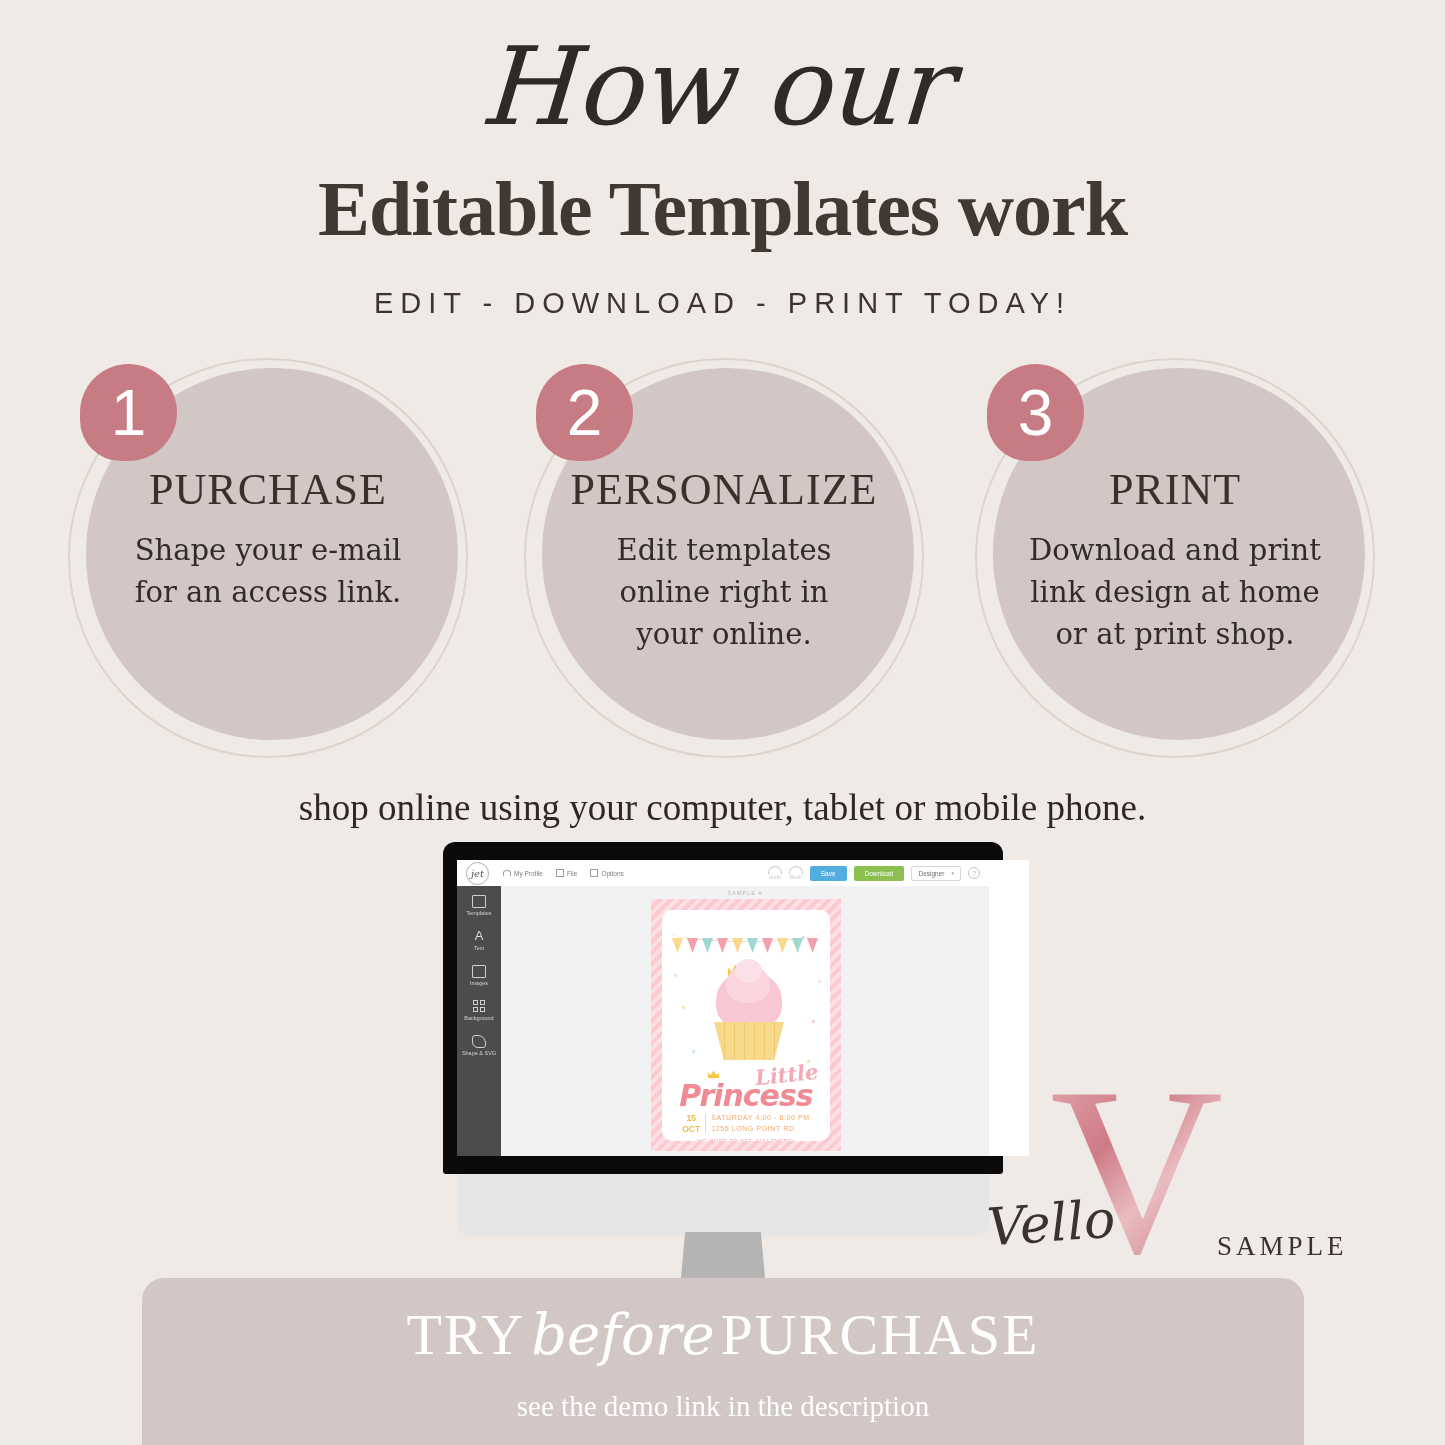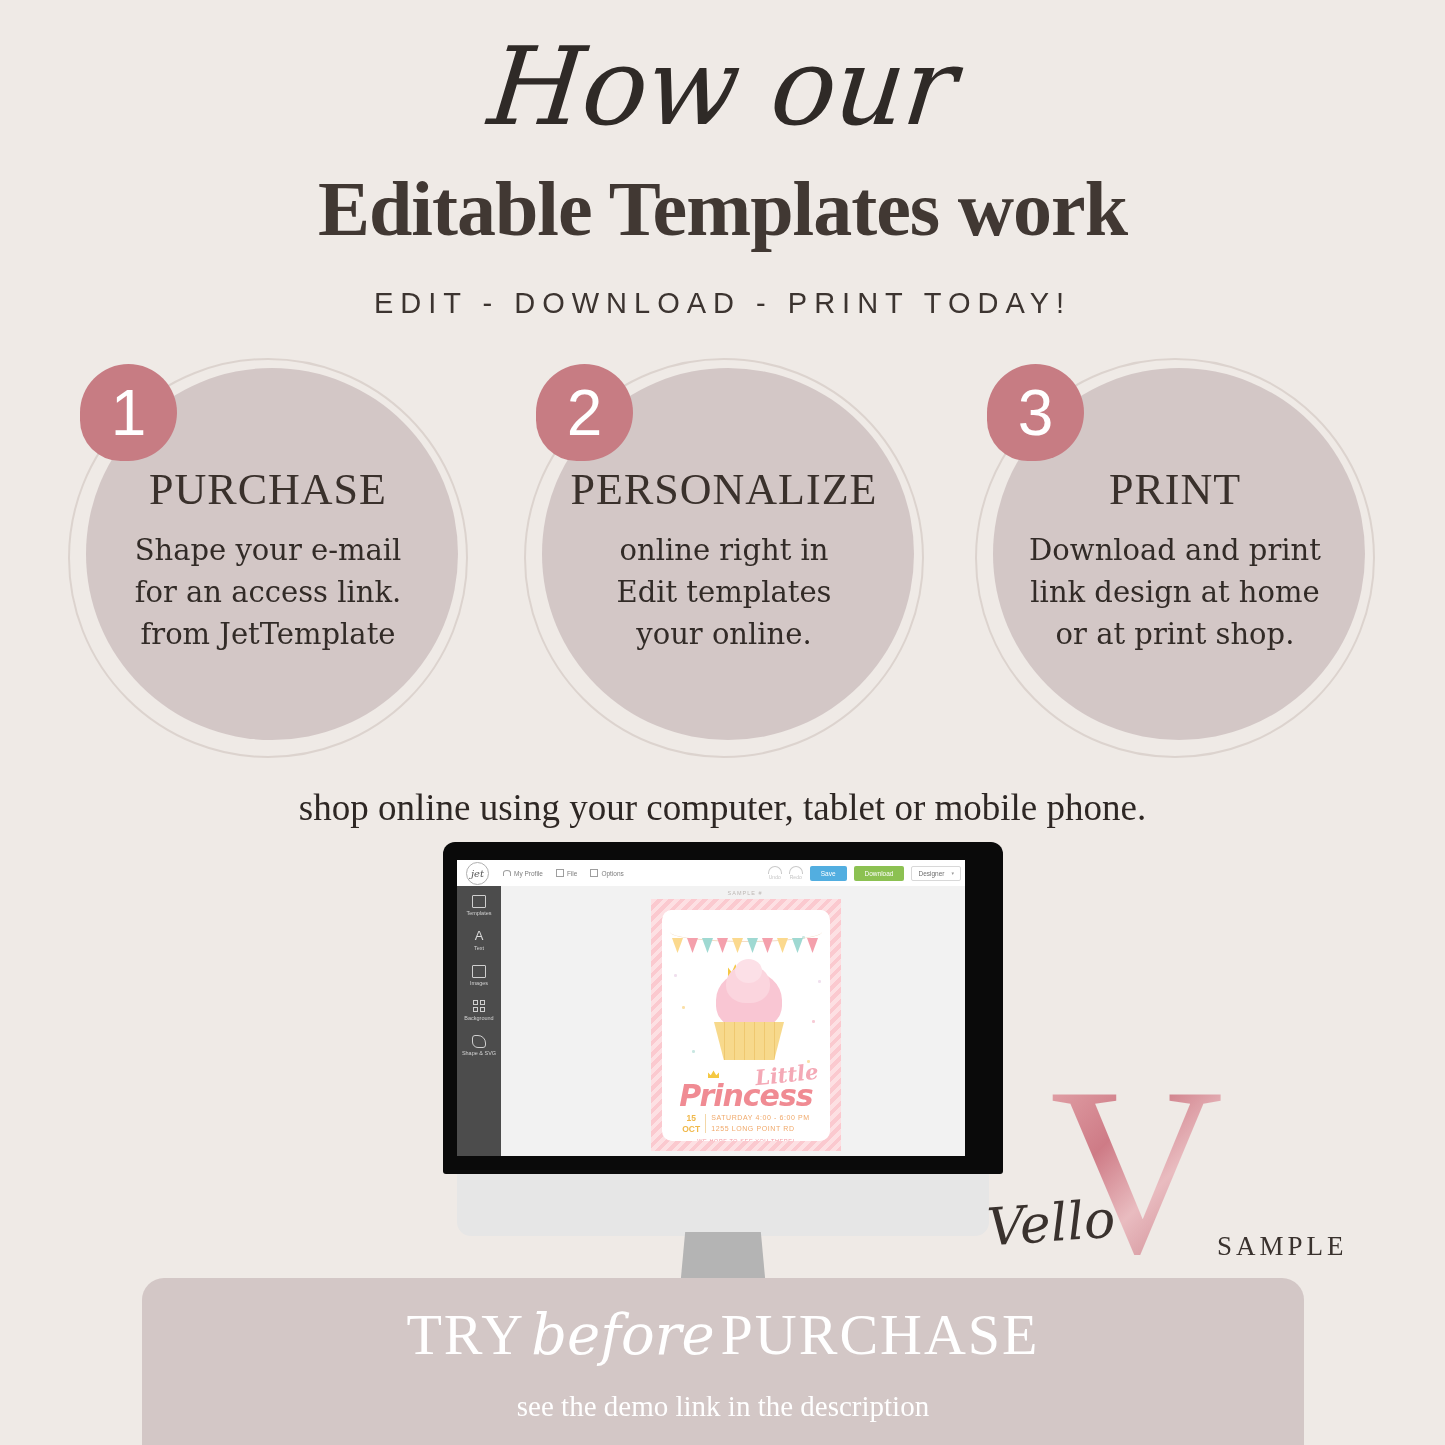--- a/index.html
+++ b/index.html
@@ -85,21 +85,21 @@
   .stand-neck{
     position:absolute;left:237px;top:390px;width:86px;height:56px;
     background:#B4B4B4;
     clip-path:polygon(6% 0,94% 0,100% 100%,0 100%);
   }
   .stand-base{
     position:absolute;left:207px;top:438px;width:146px;height:10px;
     background:#B9B9B9;border-radius:50%/100% 100% 0 0;
   }
   .screen{
-    position:absolute;left:14px;top:18px;width:508px;height:296px;
+    position:absolute;left:14px;top:18px;width:572px;height:296px;
     background:#FFFFFF;overflow:hidden;
   }
 
   
   .ebar{
     position:absolute;left:0;top:0;width:532px;height:26px;background:#FFFFFF;
     border-bottom:1px solid #E8E8E8;display:flex;align-items:center;
     font-family:"Liberation Sans", sans-serif;
   }
   .elogo{
@@ -283,34 +283,33 @@
 
   <div class="step s1">
     <div class="ring"></div>
     <div class="disc"></div>
     <div class="badge">1</div>
     <div class="body">
       <div class="title">PURCHASE</div>
       <div class="desc">
         <div>Shape your e-mail</div>
         <div>for an access link.</div>
-        <div>from JetTemplate</div>
       </div>
     </div>
   </div>
 
   <div class="step s2">
     <div class="ring"></div>
     <div class="disc"></div>
     <div class="badge">2</div>
     <div class="body">
       <div class="title">PERSONALIZE</div>
       <div class="desc">
+        <div>Edit templates</div>
         <div>online right in</div>
-        <div>Edit templates</div>
         <div>your online.</div>
       </div>
     </div>
   </div>
 
   <div class="step s3">
     <div class="ring"></div>
     <div class="disc"></div>
     <div class="badge">3</div>
     <div class="body">

